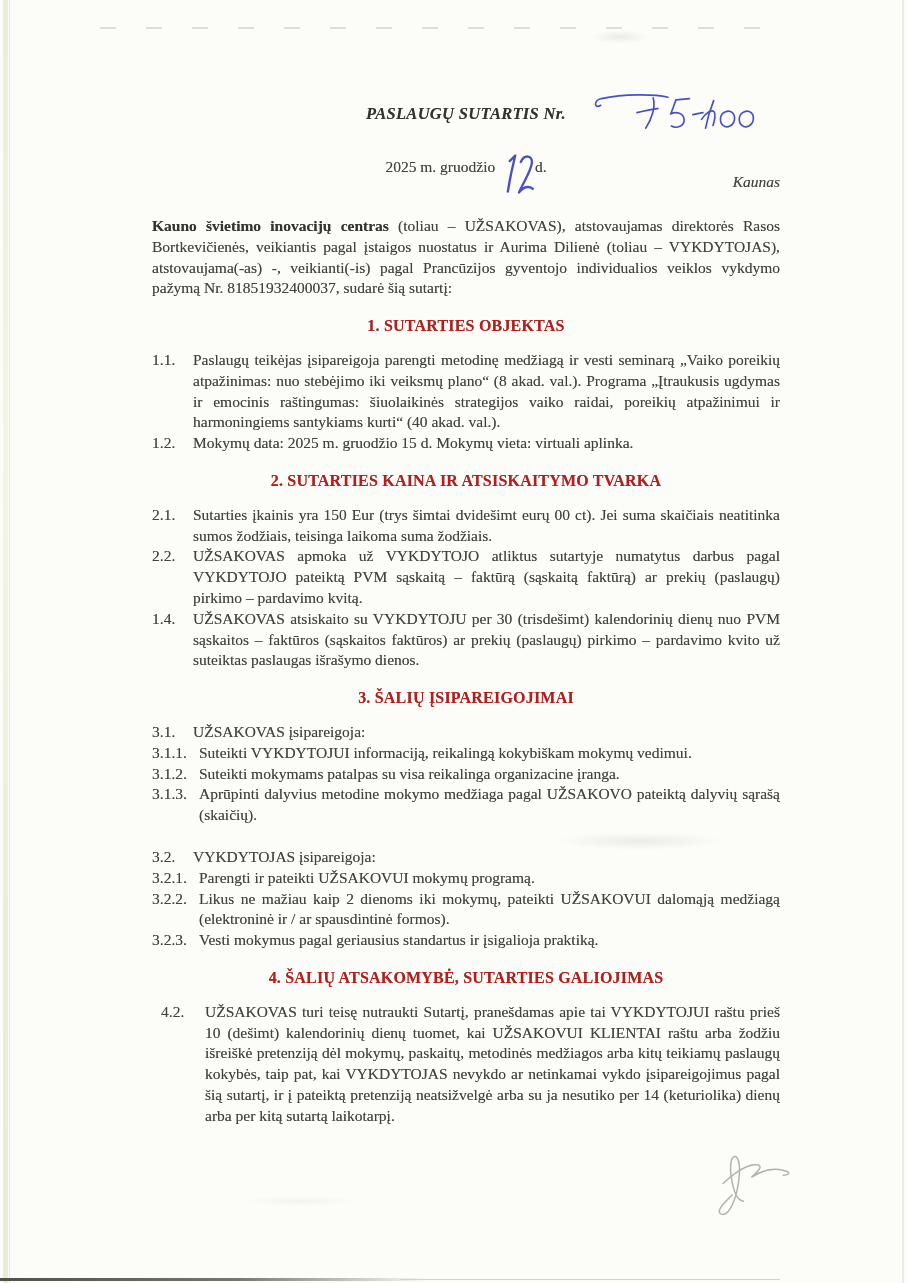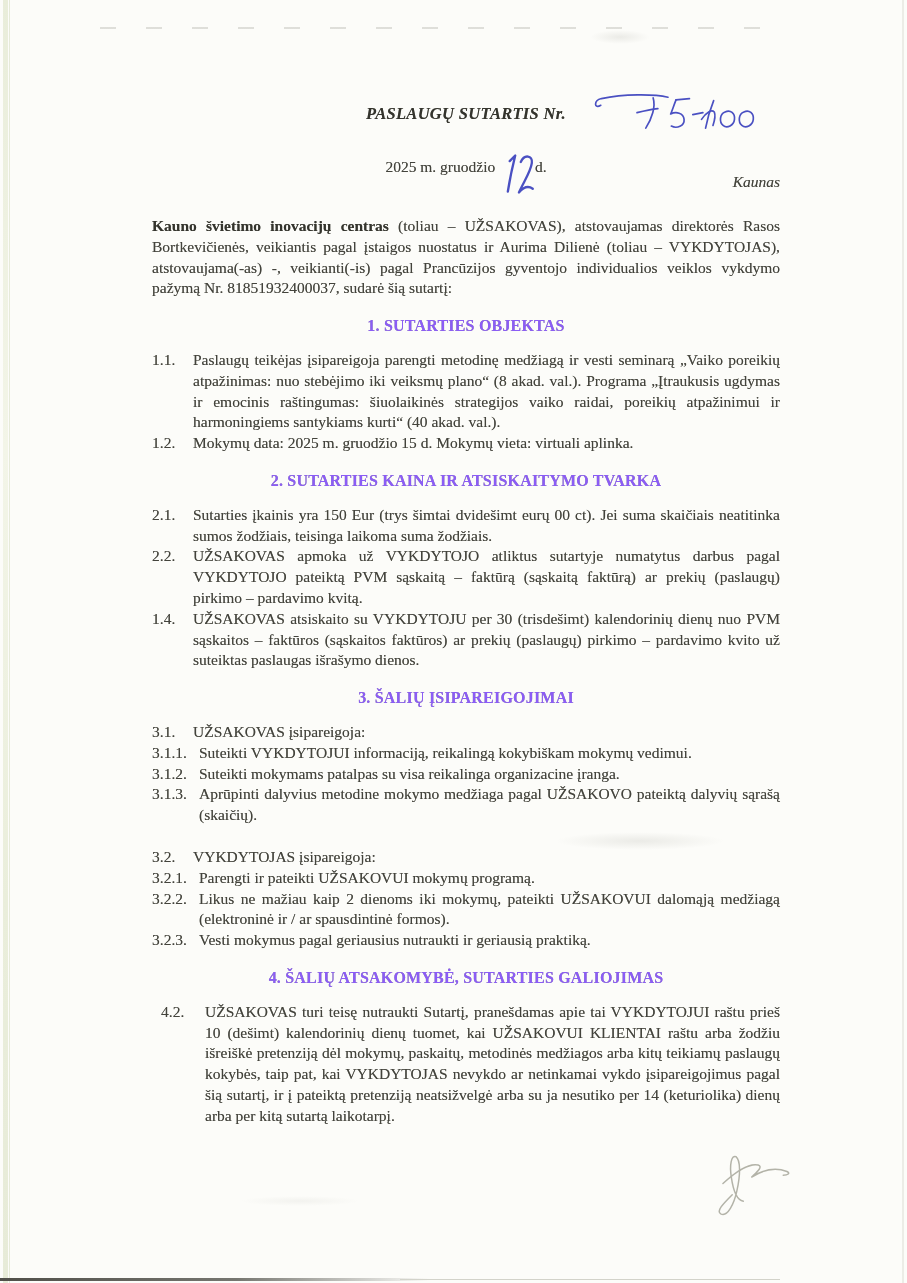--- a/index.html
+++ b/index.html
@@ -32,21 +32,21 @@
   .doc-title{font-weight:bold;font-size:16.5px;letter-spacing:.3px;color:#34342d;}
   .hw-number{position:absolute;left:438px;top:-16px;width:168px;height:48px;}
 
   .date-row{margin-top:12px;text-align:center;height:22px;position:relative;z-index:2;}
   .hw-day{display:inline-block;width:34px;height:48px;vertical-align:-26px;margin:0 -4px 0 2px;}
   .city-row{text-align:right;height:22px;font-style:italic;}
 
   .preamble{margin-top:22px;text-align:justify;}
   .preamble .lead{font-weight:bold;color:#34342d;}
 
-  .sec-heading{text-align:center;font-weight:bold;font-size:16px;color:#8b5cf6;
+  .sec-heading{text-align:center;font-weight:bold;font-size:16px;color:#b91c1c;
     letter-spacing:.2px;margin-top:17px;margin-bottom:13px;}
 
   .item{position:relative;padding-left:41px;text-align:justify;}
   .item .num{position:absolute;left:0;top:0;}
   .item.deep{padding-left:47px;}
   .item.gap{margin-top:21px;}
   .sec4 .item{margin-left:9px;padding-left:44px;}
 
   .signature{position:absolute;left:697px;top:1143px;width:102px;height:82px;}
 
@@ -153,21 +153,21 @@
       <div class="item deep">
         <span class="num">3.2.1.</span>
         <span>Parengti ir pateikti UŽSAKOVUI mokymų programą.</span>
       </div>
       <div class="item deep">
         <span class="num">3.2.2.</span>
         <span>Likus ne mažiau kaip 2 dienoms iki mokymų, pateikti UŽSAKOVUI dalomąją medžiagą (elektroninė ir / ar spausdintinė formos).</span>
       </div>
       <div class="item deep">
         <span class="num">3.2.3.</span>
-        <span>Vesti mokymus pagal geriausius nutraukti ir geriausią praktiką.</span>
+        <span>Vesti mokymus pagal geriausius standartus ir įsigalioja praktiką.</span>
       </div>
     </div>
 
     <div class="sec4">
       <div class="sec-heading">4. ŠALIŲ ATSAKOMYBĖ, SUTARTIES GALIOJIMAS</div>
       <div class="item">
         <span class="num">4.2.</span>
         <span>UŽSAKOVAS turi teisę nutraukti Sutartį, pranešdamas apie tai VYKDYTOJUI raštu prieš 10 (dešimt) kalendorinių dienų tuomet, kai UŽSAKOVUI KLIENTAI raštu arba žodžiu išreiškė pretenziją dėl mokymų, paskaitų, metodinės medžiagos arba kitų teikiamų paslaugų kokybės, taip pat, kai VYKDYTOJAS nevykdo ar netinkamai vykdo įsipareigojimus pagal šią sutartį, ir į pateiktą pretenziją neatsižvelgė arba su ja nesutiko per 14 (keturiolika) dienų arba per kitą sutartą laikotarpį.</span>
       </div>
     </div>

